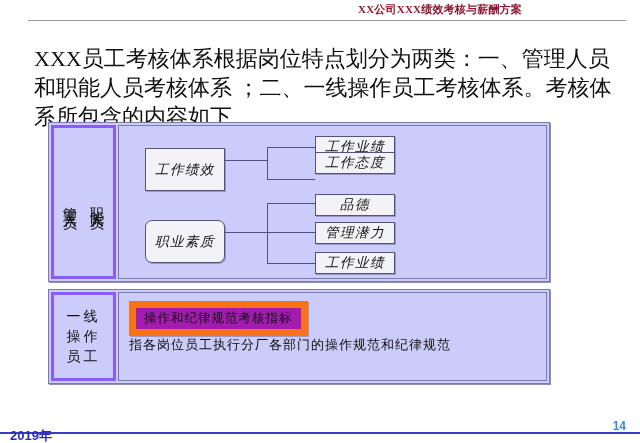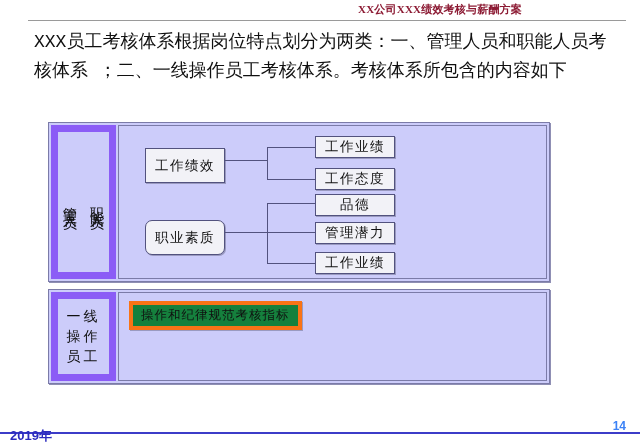--- a/index.html
+++ b/index.html
@@ -38,47 +38,46 @@
     top: 20px;
     width: 598px;
     height: 1px;
     background: #9a9a9a;
   }
 
   
   #page-title {
     position: absolute;
     left: 34px;
-    top: 28px;
+    top: 44px;
     width: 580px;
-    font-size: 18px;
+    font-size: 22px;
     line-height: 29px;
     color: #101010;
     letter-spacing: 0px;
-    font-family: Liberation Mono, monospace;
   }
 
   
   .panel {
     position: absolute;
     box-sizing: border-box;
     display: flex;
     background: #ccccfa;
     border: 1px solid #7b7ba8;
     box-shadow: 1px 1px 0 #8f8fb4;
   }
   #panel-managers { left: 48px; top: 122px; width: 502px; height: 160px; }
   #panel-operators { left: 48px; top: 289px; width: 502px; height: 95px; }
 
   .panel-label {
     box-sizing: border-box;
     width: 65px;
     flex: 0 0 65px;
     background: #ccccfa;
-    border: 7px solid #8b5cf6;
+    border: 3px solid #8b5cf6;
     margin: 2px;
     display: flex;
     align-items: center;
     justify-content: center;
     gap: 8px;
     padding: 4px 0;
   }
   .vcol {
     writing-mode: vertical-rl;
     text-orientation: upright;
@@ -119,28 +118,29 @@
     background: #f2f2f7;
     border: 1px solid #52527e;
     box-shadow: 1px 1px 0 #9a9ac0;
     display: flex;
     align-items: center;
     justify-content: center;
     font-size: 13.5px;
     letter-spacing: 1.5px;
     color: #101010;
     white-space: nowrap;
-  }
-  .parent-node { left: 26px; width: 80px; height: 35px; }
+    font-style: italic;
+  }
+  .parent-node { left: 26px; width: 80px; height: 43px; }
   .child-node  { left: 196px; width: 80px; height: 22px; }
 
   .n-perf   { top: 22px; }
   .n-quality{ top: 94px; border-radius: 7px; }
   .n-c1 { top: 10px; }
-  .n-c2 { top: 42px; }
+  .n-c2 { top: 26px; }
   .n-c3 { top: 68px; }
   .n-c4 { top: 96px; }
   .n-c5 { top: 126px; }
 
   
   .conn {
     position: absolute;
     background: #52527e;
   }
   .h1 { left: 106px; top: 34px;  width: 42px; height: 1px; }
@@ -155,22 +155,22 @@
   .g2-b1 { left: 148px; top: 21px; width: 48px; height: 1px; }
   .g2-b2 { left: 148px; top: 107px; width: 48px; height: 1px; }
   .g2-b3 { left: 148px; top: 137px; width: 48px; height: 1px; }
 
   
   #op-heading {
     position: absolute;
     left: 10px; top: 8px;
     box-sizing: border-box;
     padding: 2px 8px;
-    background: #15803d;
-    border: 4px solid #f97316;
+    background: #a21caf;
+    border: 7px solid #f97316;
     box-shadow: 1px 1px 0 #9a9ac0;
     font-size: 12.5px;
     letter-spacing: 1px;
     color: #101010;
     white-space: nowrap;
   }
   #op-text {
     position: absolute;
     left: 10px; top: 42px;
     width: 360px;
@@ -247,18 +247,19 @@
 <div class="panel" id="panel-operators">
 
   <div class="panel-label two-per-line">
     <span class="hline">一线</span>
     <span class="hline">操作</span>
     <span class="hline">员工</span>
   </div>
 
   <div class="panel-body">
     <div id="op-heading">操作和纪律规范考核指标</div>
+    <div id="op-text">指各岗位员工执行分厂各部门的操作规范和纪律规范</div>
   </div>
 </div>
 
 <div id="footer-rule"></div>
 <div id="footer-year">2019年</div>
 <div id="footer-page">14</div>
 
 </body></html>

